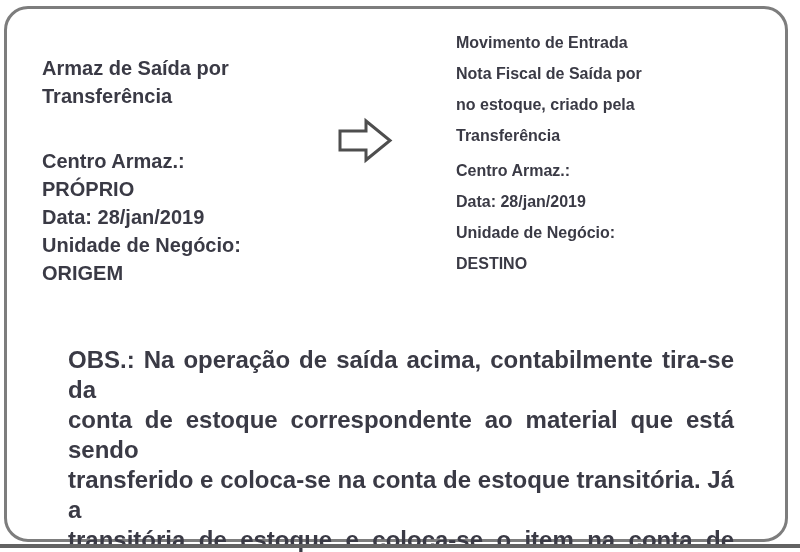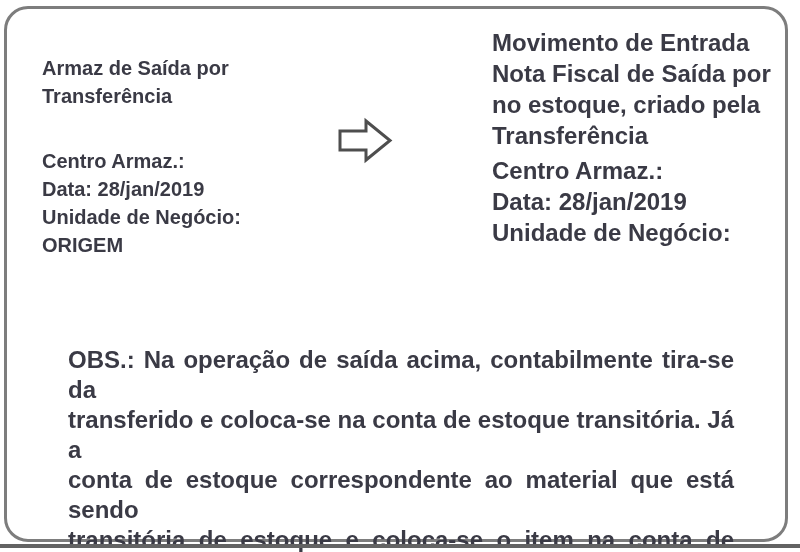--- a/index.html
+++ b/index.html
@@ -37,24 +37,24 @@
     position: absolute;
     left: 42px;
     top: 54px;
     width: 290px;
     font-size: 20px;
     line-height: 28px;
   }
   .left-box .details { margin-top: 37px; }
   .right-box {
     position: absolute;
-    left: 492px;
+    left: 456px;
     top: 27px;
     width: 300px;
-    font-size: 24px;
+    font-size: 16px;
     line-height: 31px;
   }
   .right-box .details { margin-top: 4px; }
   .arrow-wrap {
     position: absolute;
     left: 337px;
     top: 117px;
     width: 57px;
     height: 47px;
   }
@@ -82,20 +82,21 @@
 
   <div class="frame"></div>
 
   <div class="left-box">
     <div class="title">
       <div class="text-line">Armaz de Saída por</div>
       <div class="text-line">Transferência</div>
     </div>
     <div class="details">
       <div class="text-line">Centro Armaz.:</div>
+      <div class="text-line">PRÓPRIO</div>
       <div class="text-line">Data: 28/jan/2019</div>
       <div class="text-line">Unidade de Negócio:</div>
       <div class="text-line">ORIGEM</div>
     </div>
   </div>
 
   <div class="arrow-wrap">
     <svg width="57" height="47" viewBox="0 0 57 47" xmlns="http://www.w3.org/2000/svg">
       <path d="M 3 14 L 29 14 L 29 4 L 53 23.5 L 29 43 L 29 33 L 3 33 Z" fill="#ffffff" stroke="#4e4e4e" stroke-width="3" stroke-linejoin="miter"></path>
     </svg>
@@ -105,25 +106,26 @@
     <div class="title">
       <div class="text-line">Movimento de Entrada</div>
       <div class="text-line">Nota Fiscal de Saída por</div>
       <div class="text-line">no estoque, criado pela</div>
       <div class="text-line">Transferência</div>
     </div>
     <div class="details">
       <div class="text-line">Centro Armaz.:</div>
       <div class="text-line">Data: 28/jan/2019</div>
       <div class="text-line">Unidade de Negócio:</div>
+      <div class="text-line">DESTINO</div>
     </div>
   </div>
 
   <div class="note">
     <div class="note-line">OBS.: Na operação de saída acima, contabilmente tira-se da</div>
+    <div class="note-line">conta de estoque correspondente ao material que está sendo</div>
     <div class="note-line">transferido e coloca-se na conta de estoque transitória. Já a</div>
-    <div class="note-line">conta de estoque correspondente ao material que está sendo</div>
     <div class="note-line">transitória de estoque e coloca-se o item na conta de</div>
   </div>
 
   <div class="bottom-rule"></div>
 
 </div>
 
 </body></html>

